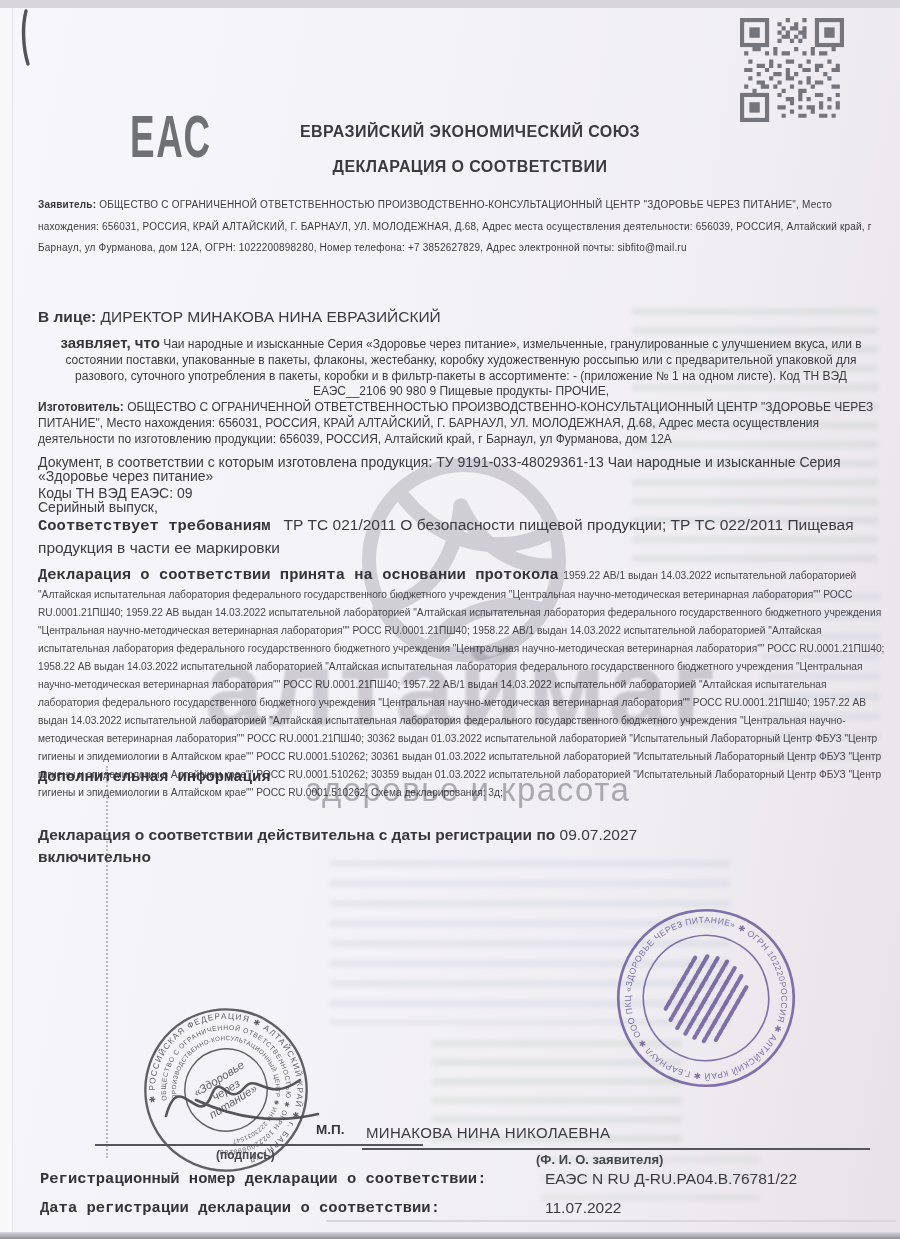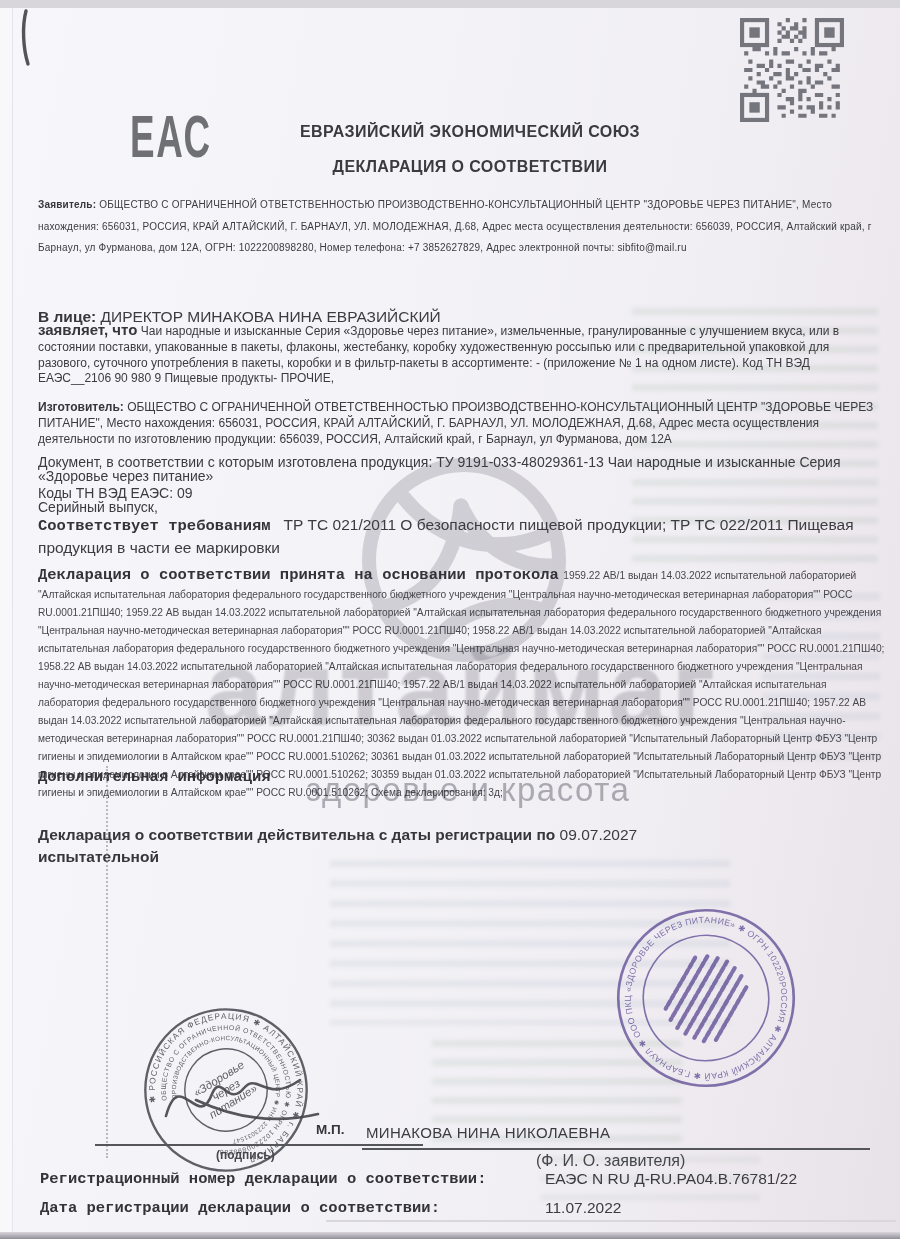--- a/index.html
+++ b/index.html
@@ -83,21 +83,21 @@
   <div class="abs para" style="left:38px;top:186px;width:844px;">
     <span class="b">Заявитель:</span>
     <span>ОБЩЕСТВО С ОГРАНИЧЕННОЙ ОТВЕТСТВЕННОСТЬЮ ПРОИЗВОДСТВЕННО-КОНСУЛЬТАЦИОННЫЙ ЦЕНТР "ЗДОРОВЬЕ ЧЕРЕЗ ПИТАНИЕ", Место нахождения: 656031, РОССИЯ, КРАЙ АЛТАЙСКИЙ, Г. БАРНАУЛ, УЛ. МОЛОДЕЖНАЯ, Д.68, Адрес места осуществления деятельности: 656039, РОССИЯ, Алтайский край, г Барнаул, ул Фурманова, дом 12А, ОГРН: 1022200898280, Номер телефона: +7 3852627829, Адрес электронной почты: sibfito@mail.ru</span>
   </div>
 
   <div class="abs" style="left:38px;top:300px;font-size:15.5px;">
     <span class="b">В лице:</span>
     <span>ДИРЕКТОР МИНАКОВА НИНА ЕВРАЗИЙСКИЙ</span>
   </div>
 
-  <div class="abs small" style="left:38px;top:314px;width:846px;">
+  <div class="abs small" style="left:38px;top:327px;width:846px;text-align:center;">
     <span class="b" style="font-size:15px;">заявляет, что</span>
     <span>Чаи народные и изысканные Серия «Здоровье через питание», измельченные, гранулированные с улучшением вкуса, или в состоянии поставки, упакованные в пакеты, флаконы, жестебанку, коробку художественную россыпью или с предварительной упаковкой для разового, суточного употребления в пакеты, коробки и в фильтр-пакеты в ассортименте: - (приложение № 1 на одном листе). Код ТН ВЭД ЕАЭС__2106 90 980 9   Пищевые продукты- ПРОЧИЕ,</span>
   </div>
 
   <div class="abs small" style="left:38px;top:392px;width:846px;">
     <span class="b">Изготовитель:</span>
     <span>ОБЩЕСТВО С ОГРАНИЧЕННОЙ ОТВЕТСТВЕННОСТЬЮ ПРОИЗВОДСТВЕННО-КОНСУЛЬТАЦИОННЫЙ ЦЕНТР "ЗДОРОВЬЕ ЧЕРЕЗ ПИТАНИЕ", Место нахождения: 656031, РОССИЯ, КРАЙ АЛТАЙСКИЙ, Г. БАРНАУЛ, УЛ. МОЛОДЕЖНАЯ, Д.68, Адрес места осуществления деятельности по изготовлению продукции: 656039, РОССИЯ, Алтайский край, г Барнаул, ул Фурманова, дом 12А</span>
   </div>
 
   <div class="abs xsmall" style="left:38px;top:447px;width:846px;">Документ, в соответствии с которым изготовлена продукция: ТУ 9191-033-48029361-13 Чаи народные и изысканные Серия «Здоровье через питание»</div>
@@ -115,21 +115,21 @@
   </div>
 
   <div class="abs seclabel" style="left:38px;top:760px;">Дополнительная информация</div>
 
   <div class="abs wm" style="left:205px;top:620px;font-size:106px;font-weight:bold;color:#97969e;opacity:.38;letter-spacing:4px;filter:blur(1px);">алтаймаг</div>
   <div class="abs wm" style="left:306px;top:763px;font-size:33px;color:#9b9aa2;opacity:.75;letter-spacing:1.5px;">здоровье и красота</div>
 
   <div class="abs" style="left:38px;top:816px;width:846px;font-size:15.5px;line-height:22px;">
     <span class="b">Декларация о соответствии действительна с даты регистрации по</span>
     <span>09.07.2027</span><br>
-    <span class="b">испытательной</span>
+    <span class="b">включительно</span>
   </div>
 
   <div class="abs" style="left:106px;top:758px;height:392px;border-left:2px dotted rgba(120,110,130,.45);"></div>
 
   <svg class="abs stamp" style="left:612px;top:896px;opacity:.9;filter:blur(.4px);" width="188" height="188" viewBox="0 0 210 210">
     <g transform="rotate(168 105 105)" stroke="#7d6bad" fill="none">
       <circle cx="105" cy="105" r="98" stroke-width="3"></circle>
       <circle cx="105" cy="105" r="70" stroke-width="1.8"></circle>
       <path id="pp-ring" d="M105,105 m-84,0 a84,84 0 1,1 168,0 a84,84 0 1,1 -168,0" stroke="none"></path>
       <text font-size="9.6" letter-spacing="0.5" fill="#7d6bad" stroke="none">
@@ -178,21 +178,21 @@
     </g>
   </svg>
 
   <div class="abs line" style="left:95px;top:1136px;width:328px;"></div>
   <div class="abs" style="left:216px;top:1140px;font-size:12px;font-weight:bold;color:#45454c;">(подпись)</div>
 
   <div class="abs b" style="left:316px;top:1114px;font-size:13.5px;">М.П.</div>
 
   <div class="abs" style="left:366px;top:1116px;font-size:15px;letter-spacing:.3px;">МИНАКОВА НИНА НИКОЛАЕВНА</div>
   <div class="abs line" style="left:362px;top:1140px;width:508px;"></div>
-  <div class="abs" style="left:536px;top:1144px;font-size:16px;font-weight:normal;color:#45454c;">(Ф. И. О. заявителя)</div>
+  <div class="abs" style="left:536px;top:1144px;font-size:13px;font-weight:bold;color:#45454c;">(Ф. И. О. заявителя)</div>
 
   <div class="abs seclabel" style="left:40px;top:1162px;">Регистрационный номер декларации о соответствии:</div>
   <div class="abs" style="left:545px;top:1162px;font-size:15.5px;">ЕАЭС N RU Д-RU.РА04.В.76781/22</div>
 
   <div class="abs seclabel" style="left:40px;top:1191px;">Дата регистрации декларации о соответствии:</div>
   <div class="abs" style="left:545px;top:1191px;font-size:15.5px;">11.07.2022</div>
 
 </div>
 
 </body></html>

